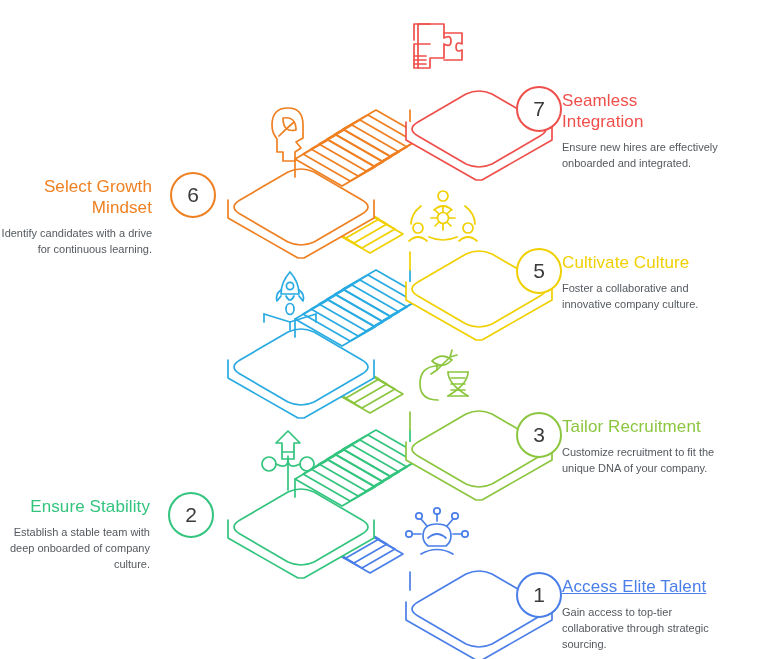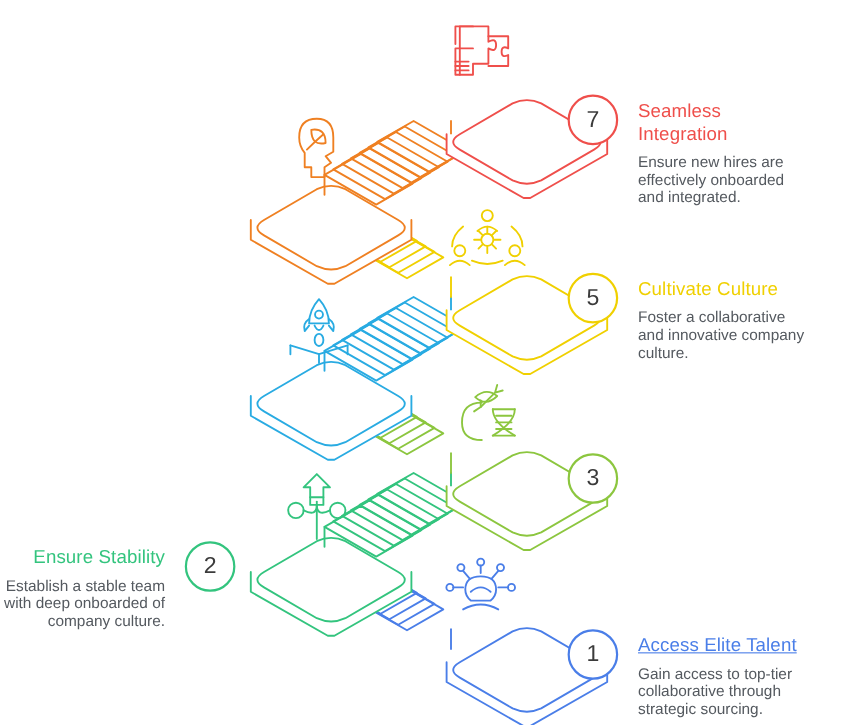--- a/index.html
+++ b/index.html
@@ -24,32 +24,32 @@
   .badge{
     width:46px;height:46px;flex:0 0 46px;
     border-radius:50%;
     border:2px solid #888;
     display:flex;align-items:center;justify-content:center;
     font-size:21px;color:#3b3b3b;
     background:#fff;
     box-sizing:border-box;
   }
   .txt{display:flex;flex-direction:column;}
-  .step.right .txt{margin-left:18px;align-items:flex-start;text-align:left;}
+  .step.right .txt{align-items:flex-start;text-align:left;}
   .step.left  .txt{margin-right:18px;align-items:flex-end;text-align:right;}
 
   .title{
     font-size:17px;
     line-height:21px;
     font-weight:400;
     margin:4px 0 0 0;
     letter-spacing:.1px;
   }
   .desc{
-    font-size:14px;
+    font-size:11px;
     line-height:16px;
     color:#54595f;
     margin-top:7px;
     max-width:160px;
   }
   .step.left .desc{max-width:168px;}
 </style>
 </head>
 <body>
 
@@ -259,32 +259,43 @@
   </svg>
 
   <div class="step right" style="left:516px;top:86px;">
     <div class="badge" style="border-color: rgb(239, 79, 75);">7</div>
     <div class="txt">
       <div class="title" style="color:#ef4f4b;max-width:130px;">Seamless Integration</div>
       <div class="desc">Ensure new hires are effectively onboarded and integrated.</div>
     </div>
   </div>
 
+  <div class="step left" style="right:552px;top:172px;">
+    <div class="txt">
+      <div class="title" style="color:#ef8022;max-width:150px;">Select Growth Mindset</div>
+      <div class="desc">Identify candidates with a drive for continuous learning.</div>
+    </div>
+    <div class="badge" style="border-color: rgb(239, 128, 34);">6</div>
+  </div>
 
   <div class="step right" style="left:516px;top:248px;">
     <div class="badge" style="border-color: rgb(240, 208, 0);">5</div>
     <div class="txt">
       <div class="title" style="color:#f0d000;max-width:170px;">Cultivate Culture</div>
       <div class="desc">Foster a collaborative and innovative company culture.</div>
     </div>
   </div>
 
 
   <div class="step right" style="left:516px;top:412px;">
     <div class="badge" style="border-color: rgb(140, 198, 63);">3</div>
+    <div class="txt">
+      <div class="title" style="color:#8cc63f;max-width:175px;">Tailor Recruitment</div>
+      <div class="desc">Customize recruitment to fit the unique DNA of your company.</div>
+    </div>
   </div>
 
   <div class="step left" style="right:554px;top:492px;">
     <div class="txt">
       <div class="title" style="color:#33c47e;max-width:160px;">Ensure Stability</div>
       <div class="desc">Establish a stable team with deep onboarded of company culture.</div>
     </div>
     <div class="badge" style="border-color: rgb(51, 196, 126);">2</div>
   </div>
 

